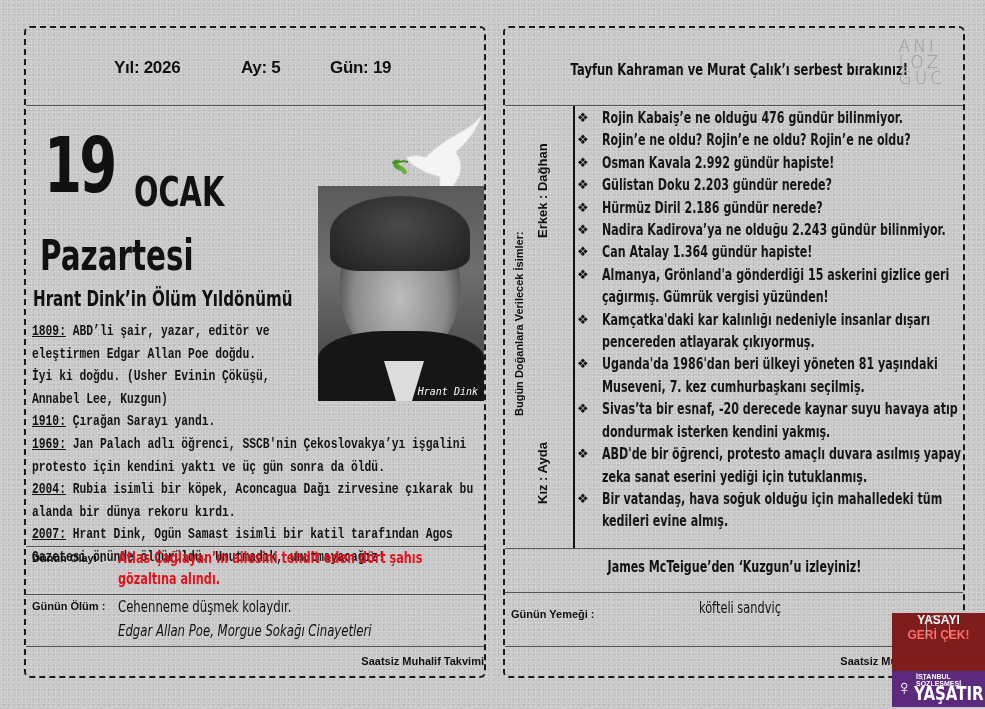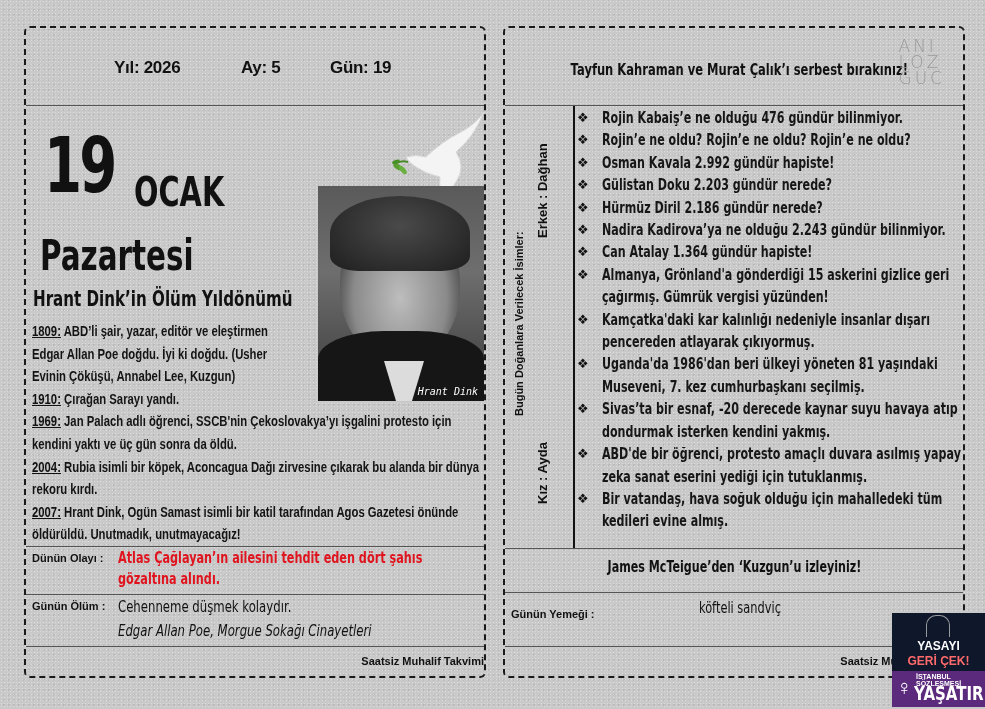--- a/index.html
+++ b/index.html
@@ -37,21 +37,21 @@
     overflow: hidden;
   }
   .photo .head { position: absolute; left: 22px; top: 22px; width: 120px; height: 150px; border-radius: 50% 50% 45% 45%; background: radial-gradient(ellipse at 50% 60%, #bdbdbd 0%, #8a8a8a 55%, #444 80%); }
   .photo .hair { position: absolute; left: 12px; top: 10px; width: 140px; height: 75px; border-radius: 50% 50% 20% 20%; background: radial-gradient(ellipse at 50% 40%, #4a4a4a, #1e1e1e); }
   .photo .suit { position: absolute; left: 0; bottom: 0; width: 166px; height: 70px; background: #161616; border-radius: 40% 40% 0 0; }
   .photo .shirt { position: absolute; left: 66px; bottom: 0; width: 40px; height: 40px; background: #dcdcdc; clip-path: polygon(0 0,100% 0,70% 100%,30% 100%); }
   .photo .caption { position: absolute; right: 6px; bottom: 4px; color: #fff; font-family: "DejaVu Sans Mono", monospace; font-style: italic; font-size: 10px; }
 
   .dove { position: absolute; left: 360px; top: 84px; width: 100px; height: 100px; }
 
-  .events { position: absolute; left: 6px; top: 292px; width: 450px; font-family: Liberation Sans, sans-serif; font-size: 14.5px; line-height: 22.6px; }
+  .events { position: absolute; left: 6px; top: 292px; width: 450px; font-family: Liberation Mono, monospace; font-size: 14.5px; line-height: 22.6px; }
   .events .ev { transform: scaleX(0.78); transform-origin: left top; width: 128%; }
   .events .yr { text-decoration: underline; font-weight: bold; }
   .events .txt { font-weight: bold; color: #141414; }
 
   .label-sm { position: absolute; font-family: "Liberation Sans", sans-serif; font-size: 11px; font-weight: bold; }
   .red-text { position: absolute; color: #e0141e; font-family: "DejaVu Sans", sans-serif; font-weight: bold; font-size: 15px; line-height: 21px; transform: scaleX(0.75); transform-origin: left top; white-space: nowrap; }
   .quote { position: absolute; font-family: "DejaVu Sans", sans-serif; font-size: 15px; transform: scaleX(0.78); transform-origin: left top; white-space: nowrap; }
   .footer { position: absolute; left: 0; right: 0; text-align: right; font-size: 11px; font-weight: bold; font-family: "Liberation Sans", sans-serif; }
 
   
@@ -70,21 +70,21 @@
   .news-item { position: relative; padding-left: 25px; }
   .news-item .bullet { position: absolute; left: 0; top: 0; font-size: 13px; }
   .news-item .t { display: block; transform: scaleX(0.74); transform-origin: left top; width: 135%; font-weight: bold; color: #161616; }
 
   .movie { position: absolute; left: 0; right: 0; top: 530px; text-align: center; }
   .movie span { display: inline-block; font-family: "DejaVu Sans", sans-serif; font-weight: bold; font-size: 15px; transform: scaleX(0.74); white-space: nowrap; }
   .food { position: absolute; left: 160px; top: 570px; width: 150px; text-align: center; font-family: "DejaVu Sans", sans-serif; font-size: 15px; line-height: 21px; }
   .food span { display: inline-block; transform: scaleX(0.76); white-space: nowrap; }
 
   .badge { position: absolute; left: 892px; top: 613px; width: 93px; }
-  .badge-top { height: 58px; background: #0f172a; color: #fff; text-align: center; padding-top: 26px; font-family: "Liberation Sans", sans-serif; font-weight: bold; font-size: 12px; line-height: 15px; position: relative; }
+  .badge-top { height: 58px; background: #7f1d1d; color: #fff; text-align: center; font-family: "Liberation Sans", sans-serif; font-weight: bold; font-size: 12px; line-height: 15px; position: relative; }
   .badge-top .red { color: #ff6a6a; }
   .badge-top .cats { position: absolute; top: 2px; left: 34px; width: 24px; height: 22px; border: 1px solid #bbb; border-bottom: none; border-radius: 10px 10px 0 0; opacity: 0.8; }
   .badge-bot { height: 36px; background: #5b2a7c; color: #fff; position: relative; }
   .badge-bot .small { position: absolute; left: 24px; top: 2px; font-size: 7px; font-weight: bold; }
   .badge-bot .big { position: absolute; left: 22px; top: 10px; font-size: 20px; font-weight: bold; font-family: "DejaVu Sans", sans-serif; transform: scaleX(0.75); transform-origin: left top; }
   .badge-bot .venus { position: absolute; left: 4px; top: 6px; font-size: 22px; line-height: 22px; color: #fff; }
 </style>
 </head>
 <body>
 

